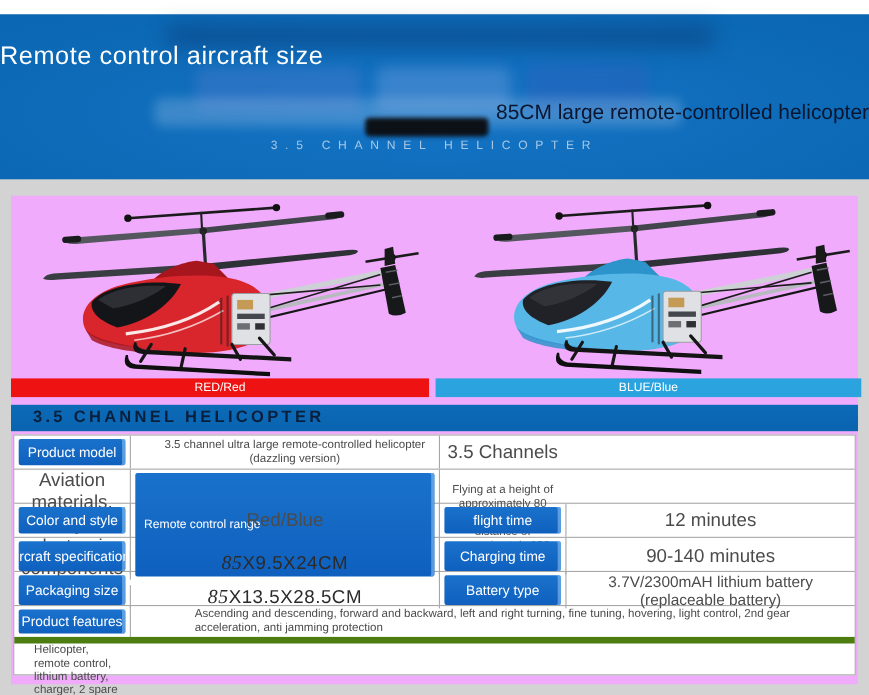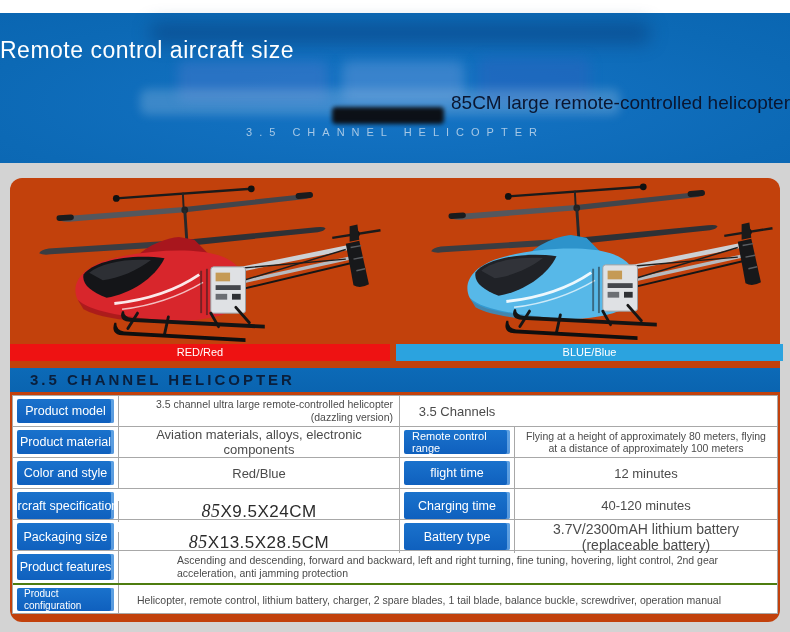--- a/index.html
+++ b/index.html
@@ -22,21 +22,21 @@
   .wm { position:absolute; filter:blur(6px); border-radius:8px; z-index:1; }
   .wm1 { left:150px; top:10px;  width:500px; height:20px; background:rgba(8,45,100,.40); filter:blur(9px); }
   .wm2a{ left:178px; top:48px;  width:150px; height:40px; background:rgba(58,118,200,.60); }
   .wm2b{ left:342px; top:48px;  width:122px; height:40px; background:rgba(96,150,215,.50); }
   .wm2c{ left:478px; top:45px;  width:112px; height:44px; background:rgba(40,100,190,.55); }
   .wm3 { left:140px; top:76px;  width:480px; height:26px; background:rgba(190,215,240,.25); filter:blur(5px); }
   .redact { position:absolute; left:332px; top:94px; width:112px; height:17px; background:#0b0b0e;
             border-radius:4px; filter:blur(2px); opacity:.95; z-index:2; }
 
   
-  .panel { position:absolute; left:10px; top:178px; width:770px; height:444px; background:#c2410c;border-radius:12px; }
+  .panel { position:absolute; left:10px; top:178px; width:770px; height:444px; background:#f0abfc; }
 
   .heli { position:absolute; width:378px; height:162px; }
   .heli-red  { left:6px;   top:4px;  --body:#d8262c; --body-dark:#a8161d; --canopy:#141518; }
   .heli-blue { left:398px; top:2px;  --body:#57b8e8; --body-dark:#2d93cb; --canopy:#202227; }
 
   
   .banners { position:absolute; left:0; top:166px; width:770px; height:17px; }
   .banner { position:absolute; top:0; height:17px; color:#ffffff; font-size:11px;
             line-height:17px; text-align:center; }
   .banner-red  { left:0;     width:380px; background:#ee1212; }
@@ -44,37 +44,37 @@
 
   
   .section-bar { position:absolute; left:0; top:190px; width:770px; height:24px;
                  background:linear-gradient(180deg,#0c6ab7 0%, #0a64b0 100%);
                  color:#0a1f3c; font-weight:bold; font-size:15px; letter-spacing:3px;
                  line-height:24px; padding-left:20px; }
 
   
   .spec-table { position:absolute; left:2px; top:217px; width:766px; border:1px solid #a8a8a8; background:#fff; }
   .t-row  { display:grid; grid-template-columns:105px 281px 115px 263px; height:31px; border-bottom:1px solid #a8a8a8; }
-  .t-full { display:grid; grid-template-columns:105px 659px; border-bottom:2px solid #4d7c0f; }
+  .t-full { display:grid; grid-template-columns:105px 659px; border-bottom:6px solid #4d7c0f; }
   .t-full.features { height:34px; }
   .t-full.config   { height:28px; border-bottom:none; }
   .cell { position:relative; }
   .cell + .cell { border-left:1px solid #a8a8a8; }
   .lbl { padding:3px 4px; }
   .lbl-box { width:100%; height:100%; background:linear-gradient(180deg,#1a72cc 0%, #0f60be 100%);
              border-radius:2px; color:#fff; font-size:12.5px; display:flex; align-items:center;
              justify-content:center; white-space:nowrap; overflow:hidden;
              box-shadow:inset -3px 0 0 rgba(150,200,245,.55); }
   .lbl-box.two-line { white-space:normal; font-size:11px; line-height:1.1; justify-content:flex-start;
                       text-align:left; padding-left:8px; }
   .lbl-box.wrap-sm  { white-space:normal; font-size:10px; line-height:1.15; justify-content:flex-start;
                       text-align:left; padding-left:7px; }
   .val { display:flex; align-items:center; justify-content:center; text-align:center;
-         color:#4b4b4b; font-size:13px; padding:0 6px; }
-  .v-model  { justify-content:flex-start; text-align:right; font-size:10.5px; line-height:1.2; padding-left:24px; }
+         color:#4b4b4b; font-size:17px; padding:0 6px; }
+  .v-model  { justify-content:flex-start; text-align:center; font-size:10.5px; line-height:1.2; padding-left:24px; }
   .v-range  { font-size:10.5px; line-height:1.2; }
   .v-dim    { font-size:17px; color:#2b2b2b; letter-spacing:.5px;margin-top:12px; }
   .v-dim .num { font-family:"Liberation Serif", serif; font-style:italic; font-size:18px; }
   .v-small  { font-size:14px; }
   .v-feat   { justify-content:flex-start; text-align:left; padding-left:58px; padding-right:10px;
               font-size:10.5px; line-height:1.25; }
   .v-conf   { justify-content:flex-start; text-align:left; padding-left:18px; font-size:10.5px; }
 </style>
 </head>
 <body>
@@ -177,23 +177,20 @@
 
       <div class="t-row">
         <div class="cell lbl">
             <div class="lbl-box">Product model</div>
           </div>
         <div class="cell val v-model">3.5 channel ultra large remote-controlled helicopter (dazzling version)</div>
         <div class="cell val">3.5 Channels</div>
       </div>
 
       <div class="t-row">
-        <div class="cell lbl">
-            <div class="lbl-box">Product material</div>
-          </div>
         <div class="cell val">Aviation materials, alloys, electronic components</div>
         <div class="cell lbl">
             <div class="lbl-box two-line">Remote control range</div>
           </div>
         <div class="cell val v-range">Flying at a height of approximately 80 meters, flying at a distance of approximately 100 meters</div>
       </div>
 
       <div class="t-row">
         <div class="cell lbl">
             <div class="lbl-box">Color and style</div>
@@ -209,21 +206,21 @@
         <div class="cell lbl">
             <div class="lbl-box">Aircraft specifications</div>
           </div>
         <div class="cell val v-dim">
             <span class="num">85</span>
             <span>X9.5X24CM</span>
           </div>
         <div class="cell lbl">
             <div class="lbl-box">Charging time</div>
           </div>
-        <div class="cell val">40-120 minutes</div>
+        <div class="cell val">90-140 minutes</div>
       </div>
 
       <div class="t-row">
         <div class="cell lbl">
             <div class="lbl-box">Packaging size</div>
           </div>
         <div class="cell val v-dim">
             <span class="num">85</span>
             <span>X13.5X28.5CM</span>
           </div>
@@ -234,21 +231,18 @@
       </div>
 
       <div class="t-full features">
         <div class="cell lbl">
             <div class="lbl-box">Product features</div>
           </div>
         <div class="cell val v-feat">Ascending and descending, forward and backward, left and right turning, fine tuning, hovering, light control, 2nd gear acceleration, anti jamming protection</div>
       </div>
 
       <div class="t-full config">
-        <div class="cell lbl">
-            <div class="lbl-box wrap-sm">Product configuration</div>
-          </div>
         <div class="cell val v-conf">Helicopter, remote control, lithium battery, charger, 2 spare blades, 1 tail blade, balance buckle, screwdriver, operation manual</div>
       </div>
 
     </div>
   </div>
 </div>
 
 </body></html>

